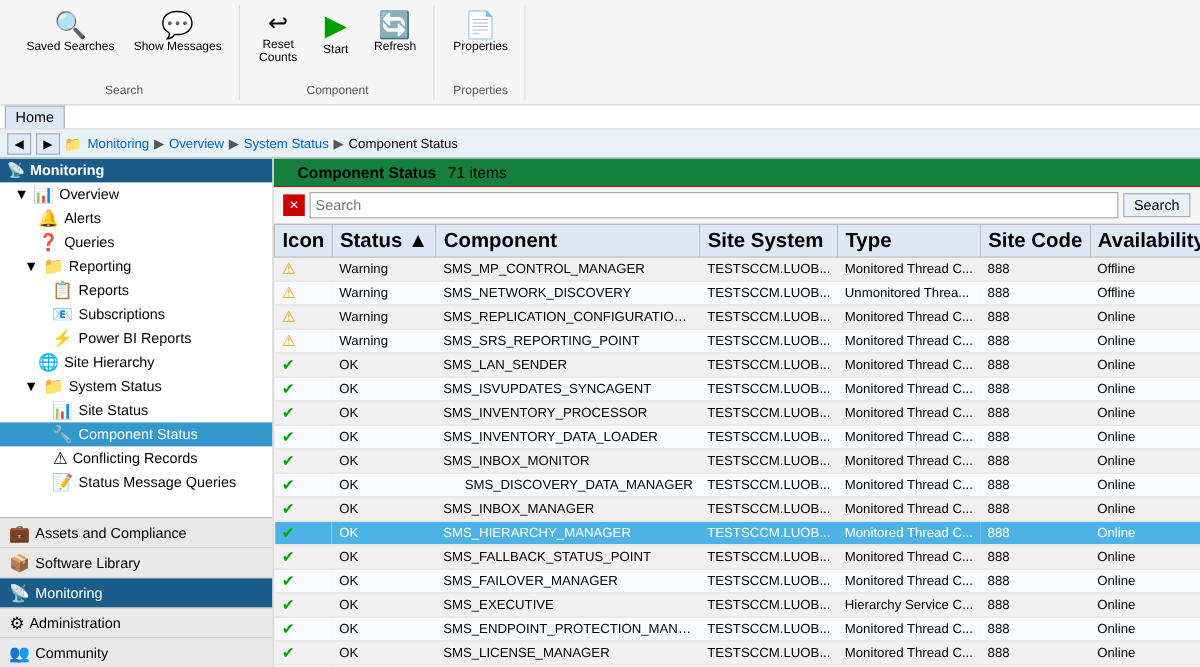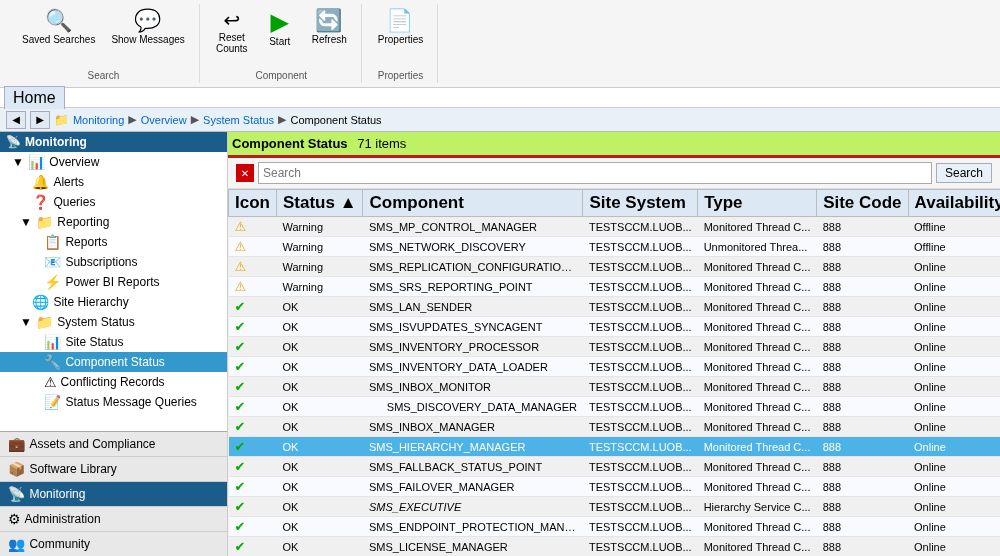--- a/index.html
+++ b/index.html
@@ -9,41 +9,41 @@
     .toolbar { background: #f5f5f5; border-bottom: 1px solid #ccc; padding: 4px 8px; display: flex; align-items: flex-start; gap: 2px; height: 88px; }
     .toolbar-group { display: flex; flex-direction: column; align-items: center; border-right: 1px solid #ddd; padding: 0 8px; height: 100%; }
     .toolbar-group-label { font-size: 10px; color: #555; margin-top: auto; padding-bottom: 2px; }
     .toolbar-items { display: flex; align-items: flex-start; gap: 4px; flex: 1; padding-top: 4px; }
     .toolbar-btn { display: flex; flex-direction: column; align-items: center; cursor: pointer; padding: 2px 6px; border-radius: 2px; min-width: 44px; }
     .toolbar-btn .icon { font-size: 22px; line-height: 1; margin-bottom: 2px; }
     .toolbar-btn .label { font-size: 10px; text-align: center; }
 
     
     .tab-bar { background: #fff; border-bottom: 1px solid #ccc; height: 20px; display: flex; align-items: center; padding: 0 4px; }
-    .tab-item { padding: 2px 8px; font-size: 16px; cursor: pointer; background: #dce9f5; border: 1px solid #aac; border-bottom: none; margin-right: 2px; }
+    .tab-item { padding: 2px 8px; font-size: 12px; cursor: pointer; background: #dce9f5; border: 1px solid #aac; border-bottom: none; margin-right: 2px; }
 
     
     .nav-bar { background: #e8f0f8; border-bottom: 1px solid #bbb; height: 24px; display: flex; align-items: center; padding: 0 6px; gap: 4px; }
     .nav-btn { background: #e0eaf5; border: 1px solid #aab; width: 20px; height: 18px; cursor: pointer; display: flex; align-items: center; justify-content: center; font-size: 10px; }
     .breadcrumb { display: flex; align-items: center; gap: 4px; font-size: 11px; }
     .breadcrumb-sep { color: #555; }
 
     
     .main { display: flex; height: calc(556px - 88px - 20px - 24px); }
 
     
     .sidebar { width: 228px; background: #fff; border-right: 1px solid #ccc; overflow-y: auto; flex-shrink: 0; }
     .sidebar-item { display: flex; align-items: center; gap: 4px; padding: 2px 4px; cursor: pointer; font-size: 12px; white-space: nowrap; }
     .sidebar-item.active { background: #3399cc; color: #fff; }
     .sidebar-icon { font-size: 14px; }
     .sidebar-section { background: #1a5c8a; color: #fff; padding: 3px 6px; font-size: 12px; font-weight: bold; display: flex; align-items: center; gap: 4px; cursor: pointer; }
 
     
     .content { flex: 1; display: flex; flex-direction: column; overflow: hidden; }
-    .content-header { padding: 4px 4px; background: #bef264; border-bottom: 3px solid #b91c1c; font-size: 13px; font-weight: bold; }
+    .content-header { padding: 4px 20px; background: #15803d; border-bottom: 1px solid #b91c1c; font-size: 13px; font-weight: bold; }
     .search-bar { padding: 4px 8px; background: #f5f5f5; border-bottom: 1px solid #ddd; display: flex; align-items: center; gap: 4px; }
     .search-input { flex: 1; height: 22px; border: 1px solid #aaa; padding: 0 4px; font-size: 12px; }
     .search-clear { width: 18px; height: 18px; background: #c00; color: #fff; border: none; cursor: pointer; font-size: 10px; display: flex; align-items: center; justify-content: center; }
     .search-go { background: #e8f0f8; border: 1px solid #aab; padding: 2px 8px; cursor: pointer; font-size: 12px; }
 
     
     .table-wrap { flex: 1; overflow-y: auto; overflow-x: hidden; }
     table { width: 100%; border-collapse: collapse; }
     thead th { background: #dce9f5; border: 1px solid #bbb; padding: 3px 6px; font-size: 17px; font-weight: bold; text-align: left; position: sticky; top: 0; z-index: 2; white-space: nowrap; }
     tbody tr { border-bottom: 1px solid #e5e5e5; }
@@ -392,21 +392,21 @@
     <td>OK</td>
     <td style="max-width:220px; overflow:hidden; text-overflow:ellipsis;">SMS_FAILOVER_MANAGER</td>
     <td>TESTSCCM.LUOB...</td>
     <td style="max-width:160px; overflow:hidden; text-overflow:ellipsis;">Monitored Thread C...</td>
     <td>888</td>
     <td>Online</td>
   </tr>
             <tr>
     <td><span class="status-icon ok-icon">✔</span></td>
     <td>OK</td>
-    <td style="max-width:220px; overflow:hidden; text-overflow:ellipsis;font-style:italic;">SMS_EXECUTIVE</td>
+    <td style="max-width:220px; overflow:hidden; text-overflow:ellipsis;">SMS_EXECUTIVE</td>
     <td>TESTSCCM.LUOB...</td>
     <td style="max-width:160px; overflow:hidden; text-overflow:ellipsis;">Hierarchy Service C...</td>
     <td>888</td>
     <td>Online</td>
   </tr>
             <tr>
     <td><span class="status-icon ok-icon">✔</span></td>
     <td>OK</td>
     <td style="max-width:220px; overflow:hidden; text-overflow:ellipsis;">SMS_ENDPOINT_PROTECTION_MANAGER</td>
     <td>TESTSCCM.LUOB...</td>

